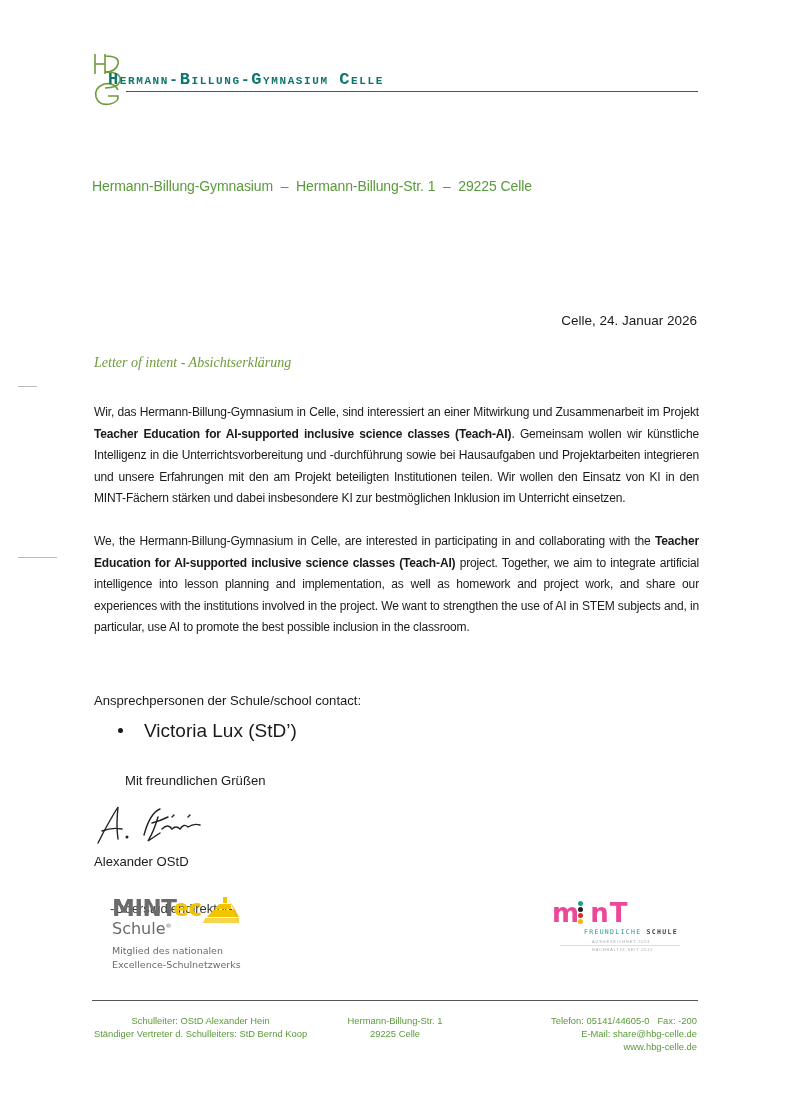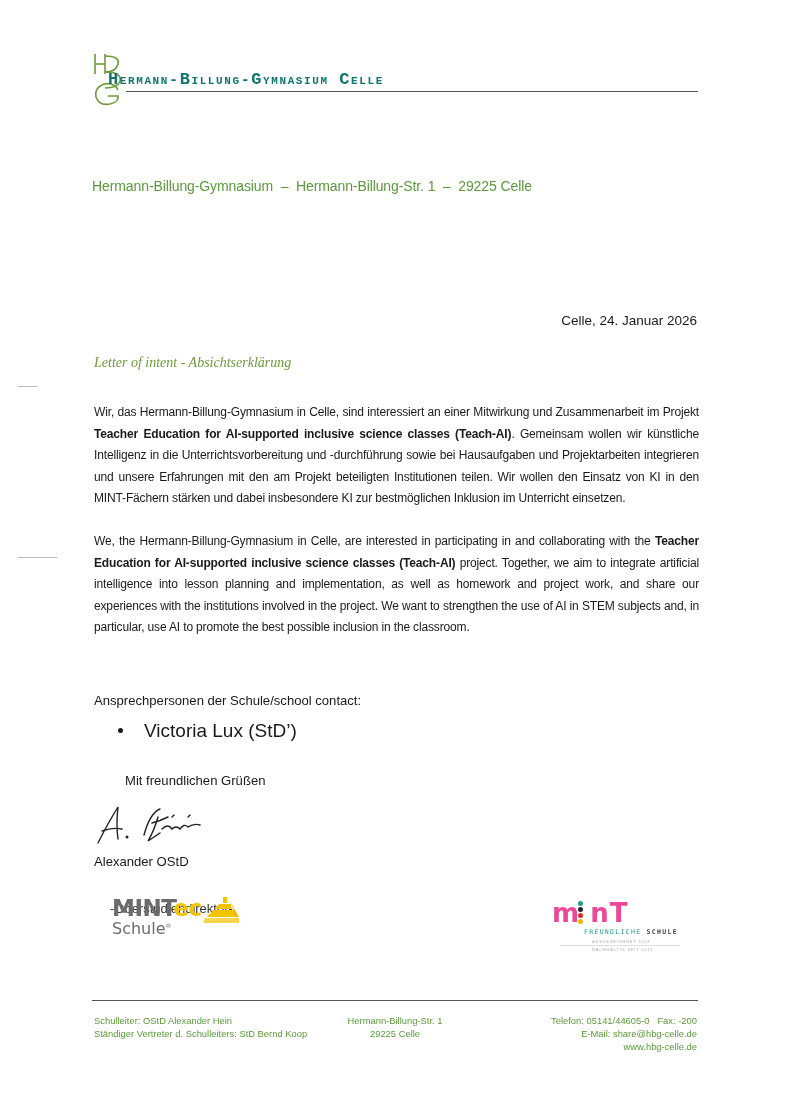--- a/index.html
+++ b/index.html
@@ -48,21 +48,21 @@
   .mint-word { position:absolute; left:0; top:0; font-size:26px; font-weight:bold; color:#ec4899; font-family:"DejaVu Sans", sans-serif; letter-spacing:1px; }
   .mint-dots { position:absolute; left:26px; top:3px; width:6px; }
   .mint-dots span { display:block; width:5px; height:5px; border-radius:50%; margin-bottom:1px; }
   .mint-sub { position:absolute; left:32px; top:30px; font-size:6.5px; letter-spacing:1.3px; color:#1e9e8e; font-family:"DejaVu Sans Mono", monospace; }
   .mint-sub .bold { color:#444; font-weight:bold; }
   .mint-small { position:absolute; left:40px; font-size:4px; color:#aaa; letter-spacing:0.8px; }
   .mint-hr { position:absolute; left:8px; width:120px; height:1px; background:#ddd; }
 
   
   .footer-rule { left:92px; top:1000px; width:606px; height:1px; background:#555; }
-  .footer { font-size:9.4px; color:#5a9a3a; line-height:13px; top:1014px; }
+  .footer { font-size:9.4px; color:#5a9a3a; line-height:13px; top:1014px;text-align:center; }
   .f-left { left:94px; }
   .f-mid { left:345px; text-align:center; width:100px; }
   .f-right { right:93px; text-align:right; }
 </style>
 </head>
 <body>
 
 <svg class="abs monogram" viewBox="0 0 32 56">
   <g fill="none" stroke="#6e9a3c" stroke-width="1.6">
     <line x1="3" y1="2" x2="3" y2="22"></line>
@@ -119,20 +119,24 @@
 <div class="abs mintec">
   <div class="mintec-word"><span>MINT</span><span class="ec">ec</span></div>
   <svg class="mintec-pyr" width="40" height="30" viewBox="0 0 40 30">
     <polygon points="22,2 26,2 26,8 22,8" fill="#f3c300"></polygon>
     <polygon points="18,9 30,9 30,14 14,14" fill="#f3c300"></polygon>
     <polygon points="12,15 34,15 38,22 6,22" fill="#f3c300"></polygon>
     <polygon points="4,23 38,23 38,28 2,28" fill="#f7d54a"></polygon>
     <polygon points="26,2 34,14 38,28 30,9" fill="#e0ad00" opacity="0.6"></polygon>
   </svg>
   <div class="mintec-schule"><span>Schule</span><sup>®</sup></div>
+  <div class="mintec-tag">
+      <div>Mitglied des nationalen</div>
+      <div>Excellence-Schulnetzwerks</div>
+    </div>
 </div>
 
 <div class="abs mint-logo">
   <div class="mint-word" style="white-space:pre;">m nT</div>
   <div class="mint-dots">
     <span style="background:#1e9e8e"></span>
     <span style="background:#222"></span>
     <span style="background:#d22f27"></span>
     <span style="background:#f2b705"></span>
   </div>

